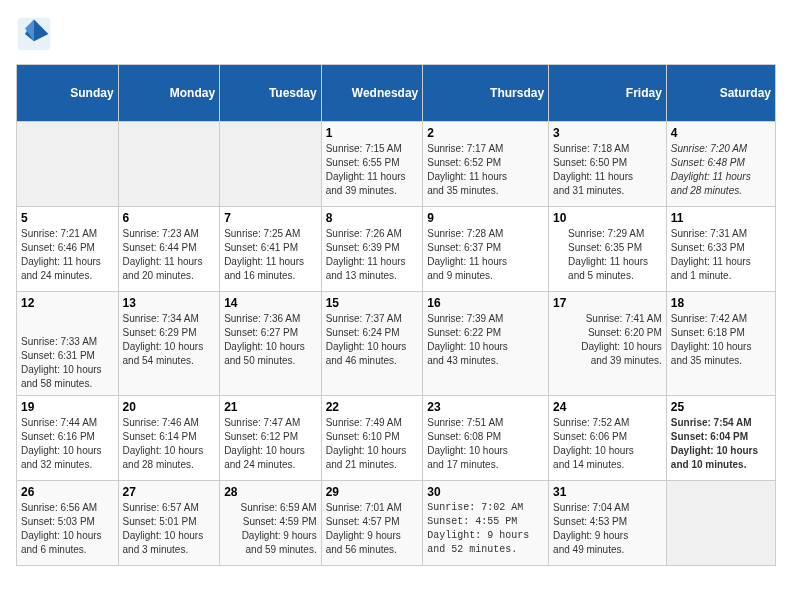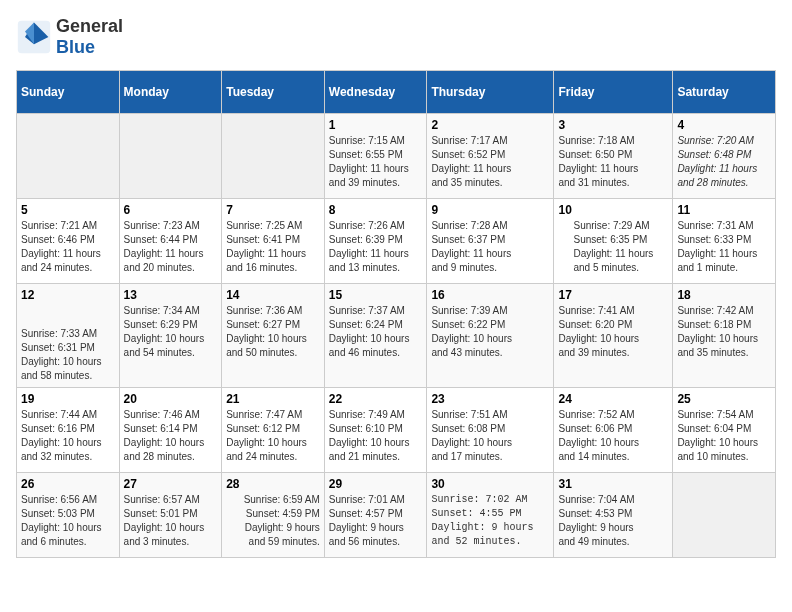--- a/index.html
+++ b/index.html
@@ -38,22 +38,22 @@
       color: #555;
     }
     table {
       width: 100%;
       border-collapse: collapse;
       font-size: 11px;
     }
     thead tr th {
       background: #1a5fa8;
       color: #fff;
-      padding: 14px 4px;
-      text-align: left;
+      padding: 21px 4px;
+      text-align: right;
       font-size: 12px;
       font-weight: bold;
       border: 1px solid #ccc;
     }
     tbody tr td {
       border: 1px solid #ccc;
       padding: 4px;
       vertical-align: top;
       min-height: 80px;
       height: 85px;
@@ -79,24 +79,20 @@
 </head>
 <body>
 
 <div class="header">
   <div class="logo">
     <svg class="logo-icon" viewBox="0 0 40 40">
       <rect x="2" y="2" width="36" height="36" rx="4" fill="#e8f0f8"></rect>
       <polygon points="20,4 36,20 20,28 10,20" fill="#1a5fa8"></polygon>
       <polygon points="10,14 20,4 20,28" fill="#4a8fd0"></polygon>
     </svg>
-    <div>
-      <div style="font-size:18px;font-weight:bold;color:#333;">General</div>
-      <div style="font-size:18px;font-weight:bold;color:#1a5fa8;">Blue</div>
-    </div>
   </div>
 </div>
 
 <table>
   <thead>
     <tr>
     <th>Sunday</th>
         <th>Monday</th>
         <th>Tuesday</th>
         <th>Wednesday</th>
@@ -221,21 +217,21 @@
         </td>
         <td>
           <div class="day-num">16</div>
           <div class="day-info" style="white-space: pre-line;">Sunrise: 7:39 AM
 Sunset: 6:22 PM
 Daylight: 10 hours
 and 43 minutes.</div>
         </td>
         <td>
           <div class="day-num">17</div>
-          <div class="day-info" style="white-space: pre-line;">Sunrise: 7:41 AM
+          <div class="day-info" style="white-space: pre-line; text-align: right;">Sunrise: 7:41 AM
 Sunset: 6:20 PM
 Daylight: 10 hours
 and 39 minutes.</div>
         </td>
         <td>
           <div class="day-num">18</div>
           <div class="day-info" style="white-space: pre-line;">Sunrise: 7:42 AM
 Sunset: 6:18 PM
 Daylight: 10 hours
 and 35 minutes.</div>
@@ -279,21 +275,21 @@
         </td>
         <td>
           <div class="day-num">24</div>
           <div class="day-info" style="white-space: pre-line;">Sunrise: 7:52 AM
 Sunset: 6:06 PM
 Daylight: 10 hours
 and 14 minutes.</div>
         </td>
         <td>
           <div class="day-num">25</div>
-          <div class="day-info" style="white-space: pre-line;">Sunrise: 7:54 AM
+          <div class="day-info" style="white-space: pre-line; font-weight: bold;">Sunrise: 7:54 AM
 Sunset: 6:04 PM
 Daylight: 10 hours
 and 10 minutes.</div>
         </td>
       </tr>
       <tr>
         <td>
           <div class="day-num">26</div>
           <div class="day-info" style="white-space: pre-line;">Sunrise: 6:56 AM
 Sunset: 5:03 PM

